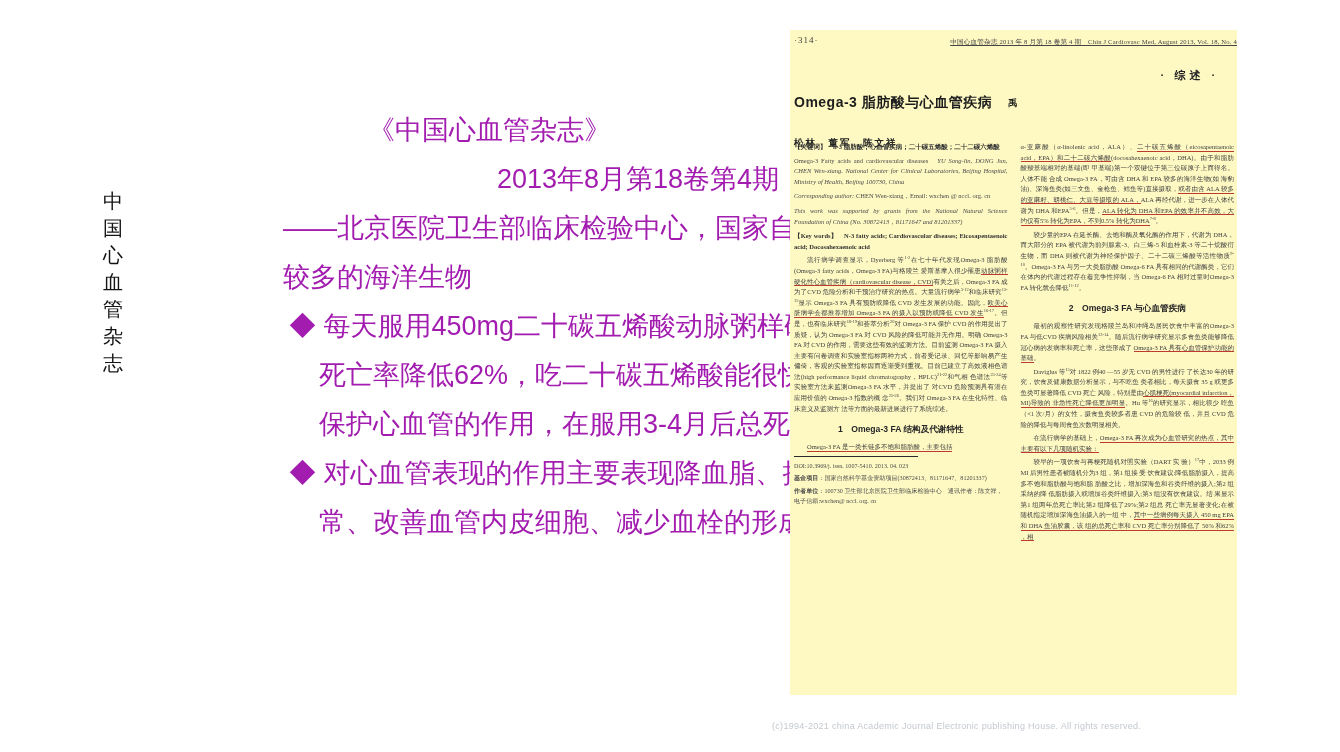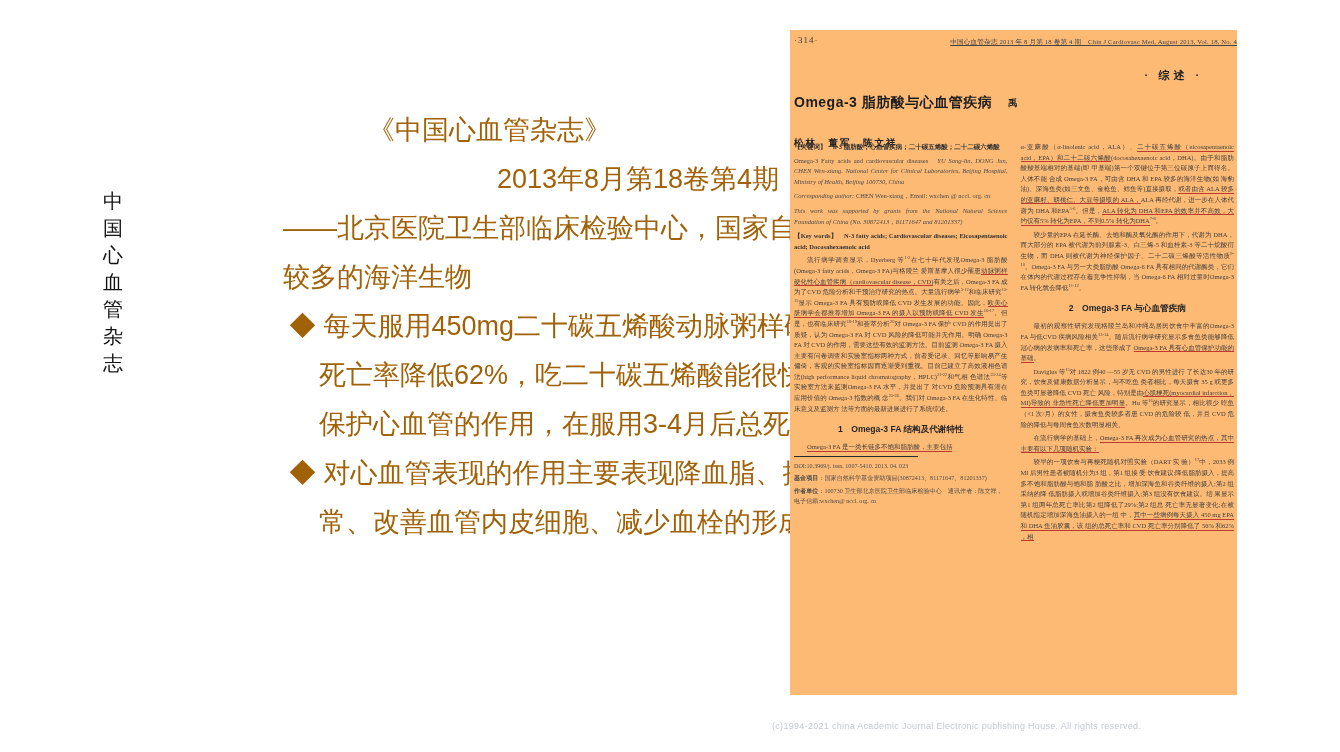--- a/index.html
+++ b/index.html
@@ -14,43 +14,43 @@
   .spine{
     position:absolute;left:99px;top:188px;width:28px;
     font-size:20px;line-height:27px;text-align:center;color:#141414;
     letter-spacing:0;
   }
   .spine div{height:27px;}
 
   
   .slide{
     position:absolute;left:283px;top:106px;width:510px;
-    font-size:27px;line-height:49px;color:#a16207;
+    font-size:27px;line-height:49px;color:#a21caf;
     font-family:"Liberation Sans", sans-serif;
     white-space:nowrap;
   }
   .slide .ln{height:49px;}
   .ind-title{padding-left:85px;}
   .ind-date{padding-left:214px;}
   .ind-none{padding-left:0;}
   .ind-bullet{padding-left:6px;}
   .ind-cont{padding-left:36px;}
 
   
   .scan{
     position:absolute;left:790px;top:30px;width:447px;height:665px;
-    background:#fdba74;color:var(--scan-text);
+    background:#fef9c3;color:var(--scan-text);
     font-family:"Liberation Serif", serif;
   }
   .scan-pageno{position:absolute;left:4px;top:5px;font-size:9px;color:#3a3a3a;letter-spacing:1px;}
   .scan-cite{
     position:absolute;right:0px;top:8px;font-size:6.6px;color:#454545;
     text-decoration:underline;letter-spacing:0.2px;
   }
-  .scan-label{position:absolute;right:34px;top:38px;font-size:11px;font-weight:bold;color:#222;letter-spacing:4px;}
+  .scan-label{position:absolute;right:18px;top:38px;font-size:11px;font-weight:bold;color:#222;letter-spacing:4px;}
   .scan-title{position:absolute;left:4px;top:64px;font-size:14px;color:#1d1d1d;font-weight:600;letter-spacing:0.5px;font-family:"Liberation Sans", sans-serif;text-align:right;}
   .scan-title .suffix{font-size:9px;font-weight:bold;margin-left:16px;vertical-align:1px;}
   .scan-authors{position:absolute;left:4px;top:87px;font-size:9.5px;font-weight:bold;color:#222;letter-spacing:2px;font-family:"Liberation Sans", sans-serif;margin-top:20px;}
 
   .scan-cols{
     position:absolute;left:4px;top:112px;right:2px;height:578px;
     display:flex;gap:13px;overflow:hidden;
   }
   .col{width:calc(50% - 7px);font-size:6.5px;line-height:1.63;text-align:justify;color:var(--scan-text);}
 

